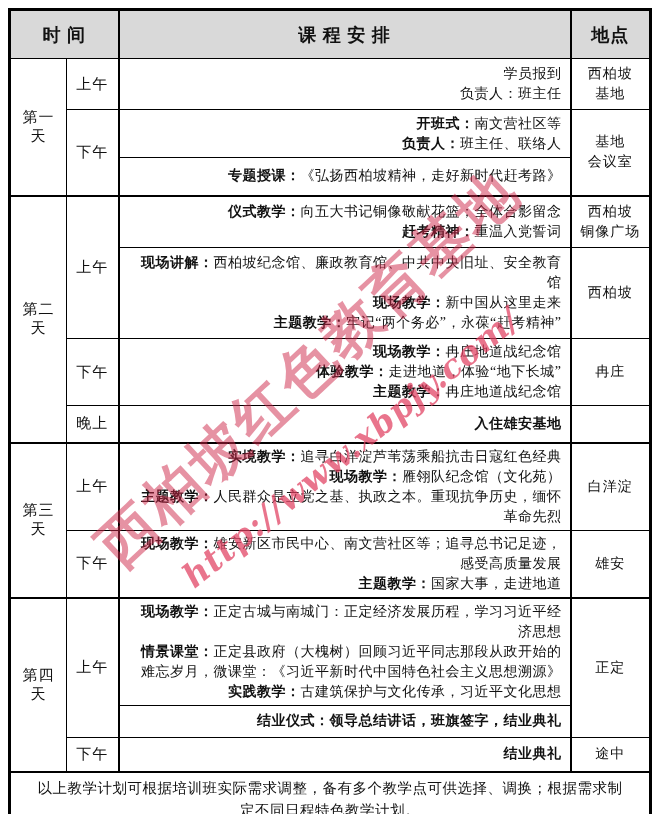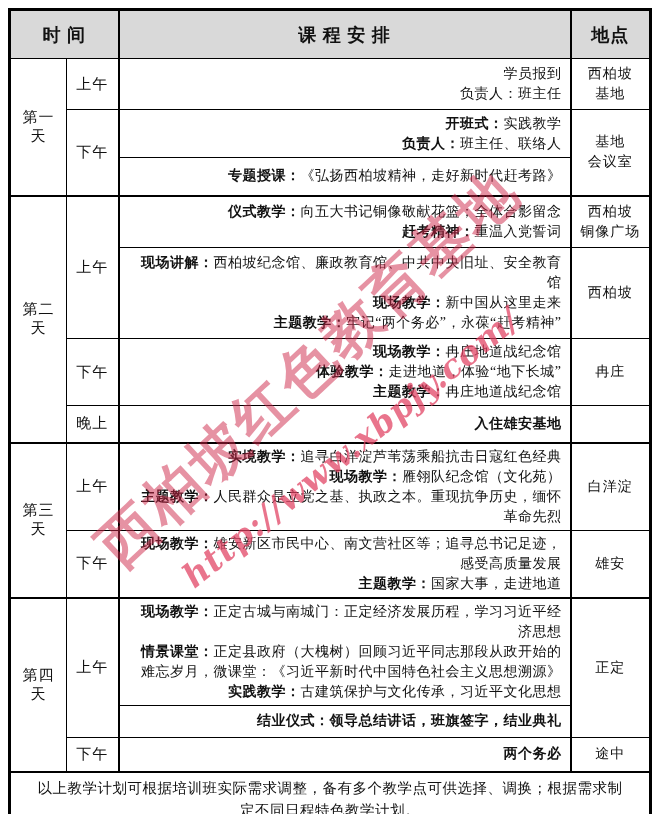--- a/index.html
+++ b/index.html
@@ -127,21 +127,21 @@
           <div class="line"><span class="lbl"></span><span>学员报到</span></div>
           <div class="line"><span class="lbl"></span><span>负责人：班主任</span></div>
         </td>
         <td class="loc vthick">西柏坡
 基地</td>
       </tr>
 
       <tr style="height:48px">
         <td class="tod" rowspan="2">下午</td>
         <td class="course vthick">
-          <div class="line"><span class="lbl">开班式：</span><span>实践教学</span></div>
+          <div class="line"><span class="lbl">开班式：</span><span>南文营社区等</span></div>
           <div class="line"><span class="lbl">负责人：</span><span>班主任、联络人</span></div>
         </td>
         <td class="loc vthick" rowspan="2">基地
 会议室</td>
       </tr>
 
       <tr style="height:38px">
         <td class="course vthick">
           <div class="line"><span class="lbl">专题授课：</span><span>《弘扬西柏坡精神，走好新时代赶考路》</span></div>
         </td>
@@ -218,21 +218,21 @@
 
       <tr style="height:32px">
         <td class="course vthick">
           <div class="line"><span class="lbl">结业仪式：领导总结讲话，班旗签字，结业典礼</span><span></span></div>
         </td>
       </tr>
 
       <tr style="height:35px">
         <td class="tod">下午</td>
         <td class="course vthick">
-          <div class="line"><span class="lbl">两个务必</span><span></span></div>
+          <div class="line"><span class="lbl">结业典礼</span><span></span></div>
         </td>
         <td class="loc vthick">途中</td>
       </tr>
 
       <tr class="grp" style="height:49px">
         <td class="footer" colspan="4">以上教学计划可根据培训班实际需求调整，备有多个教学点可供选择、调换；根据需求制定不同日程特色教学计划。</td>
       </tr>
 
     </tbody>
   </table>

